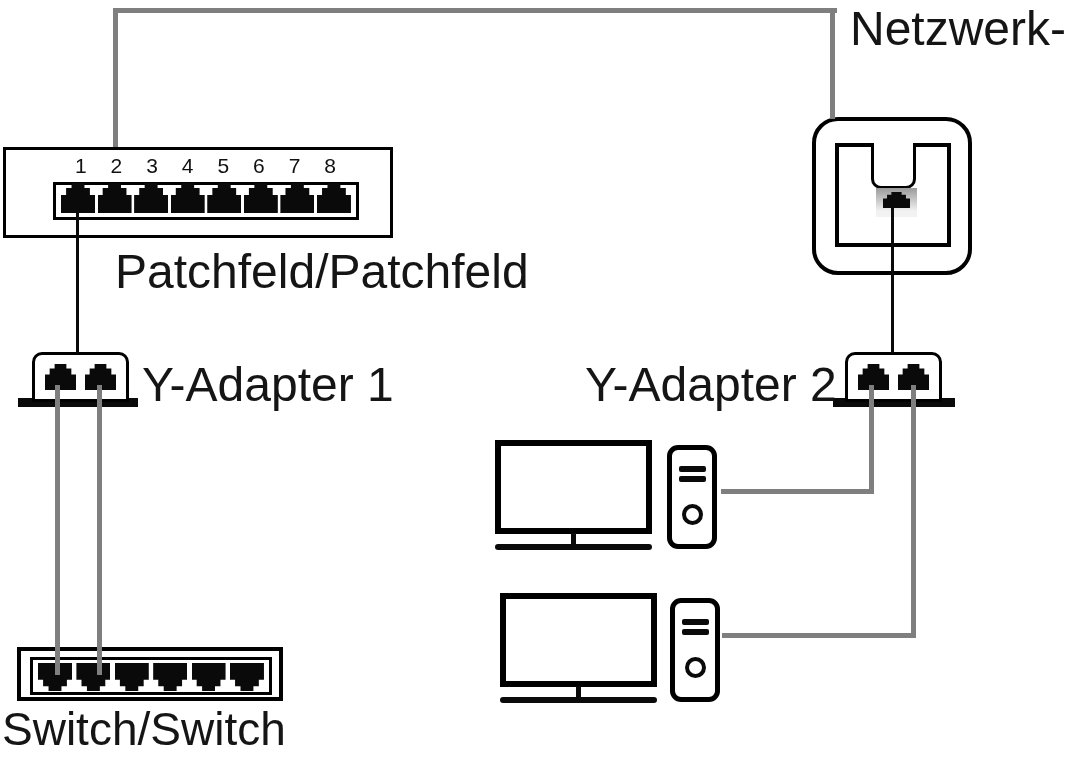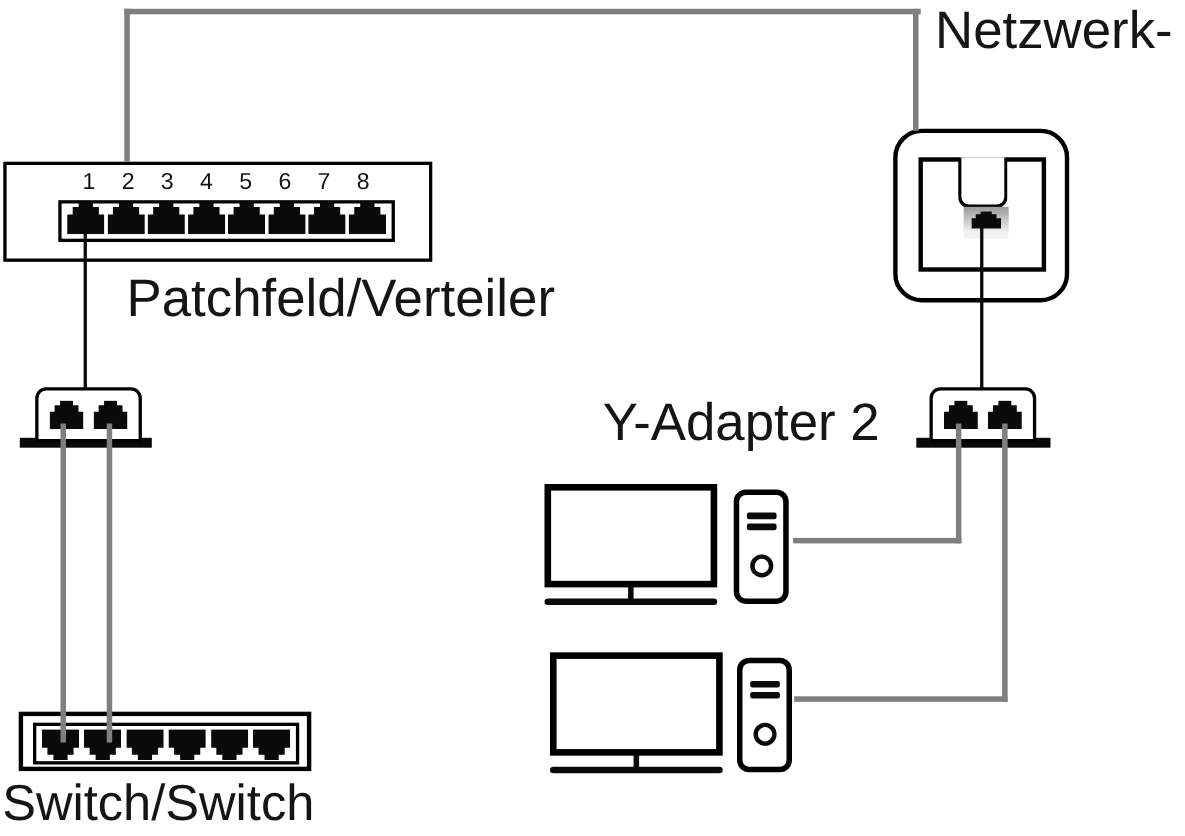--- a/index.html
+++ b/index.html
@@ -50,44 +50,45 @@
       <i class="jack up" style="width:34px;height:30px;margin-top:-2px;"></i>
       <i class="jack up" style="width:34px;height:30px;margin-top:-2px;"></i>
       <i class="jack up" style="width:34px;height:30px;margin-top:-2px;"></i>
       <i class="jack up" style="width:34px;height:30px;margin-top:-2px;"></i>
       <i class="jack up" style="width:34px;height:30px;margin-top:-2px;"></i>
       <i class="jack up" style="width:34px;height:30px;margin-top:-2px;"></i>
       <i class="jack up" style="width:34px;height:30px;margin-top:-2px;"></i>
       <i class="jack up" style="width:34px;height:30px;margin-top:-2px;"></i>
     </div>
   </div>
-  <div class="abs label" style="left:115px;top:247px;">Patchfeld/Verteiler</div>
+  <div class="abs label" style="left:115px;top:247px;">Patchfeld/Patchfeld</div>
 
   <div class="abs" style="left:812px;top:117px;width:160px;height:158px;border:4px solid #000;border-radius:26px;background:#fff;"></div>
   <div class="abs" style="left:835px;top:143px;width:116px;height:104px;border:4px solid #000;background:#fff;"></div>
   <div class="abs" style="left:871px;top:143px;width:45px;height:46px;background:#fff;border:3px solid #000;border-top:none;border-radius:0 0 10px 10px;"></div>
   <div class="abs" style="left:876px;top:188px;width:41px;height:29px;background:linear-gradient(to bottom,#9a9a9a,#f2f2f2 80%);display:flex;justify-content:center;">
     <i class="jack up" style="width:27px;height:16px;margin-top:4px;"></i>
   </div>
   <div class="abs label" style="left:850px;top:0px;line-height:57px;">
     <div>Netzwerk-</div>
   </div>
 
   <div class="abs" style="left:18px;top:398px;width:120px;height:9px;background:#0a0a0a;"></div>
   <div class="abs yabody" style="left:32px;top:352px;width:97px;height:50px;">
     <i class="jack up" style="width:31px;height:26px;"></i>
     <i class="jack up" style="width:31px;height:26px;"></i>
   </div>
+  <div class="abs label" style="left:142px;top:360px;">Y-Adapter 1</div>
 
   <div class="abs" style="left:833px;top:398px;width:122px;height:9px;background:#0a0a0a;"></div>
   <div class="abs yabody" style="left:845px;top:352px;width:97px;height:50px;">
     <i class="jack up" style="width:31px;height:26px;"></i>
     <i class="jack up" style="width:31px;height:26px;"></i>
   </div>
-  <div class="abs label" style="left:548px;top:360px;">Y-Adapter 2</div>
+  <div class="abs label" style="left:585px;top:360px;">Y-Adapter 2</div>
 
   <div class="abs" style="left:17px;top:647px;width:266px;height:54px;border:4px solid #000;background:#fff;"></div>
   <div class="abs outline jackrow" style="left:30px;top:657px;width:242px;height:38px;padding:0 5px;">
     <i class="jack down" style="width:34px;height:28px;margin-top:3px;"></i>
     <i class="jack down" style="width:34px;height:28px;margin-top:3px;"></i>
     <i class="jack down" style="width:34px;height:28px;margin-top:3px;"></i>
     <i class="jack down" style="width:34px;height:28px;margin-top:3px;"></i>
     <i class="jack down" style="width:34px;height:28px;margin-top:3px;"></i>
     <i class="jack down" style="width:34px;height:28px;margin-top:3px;"></i>
   </div>

